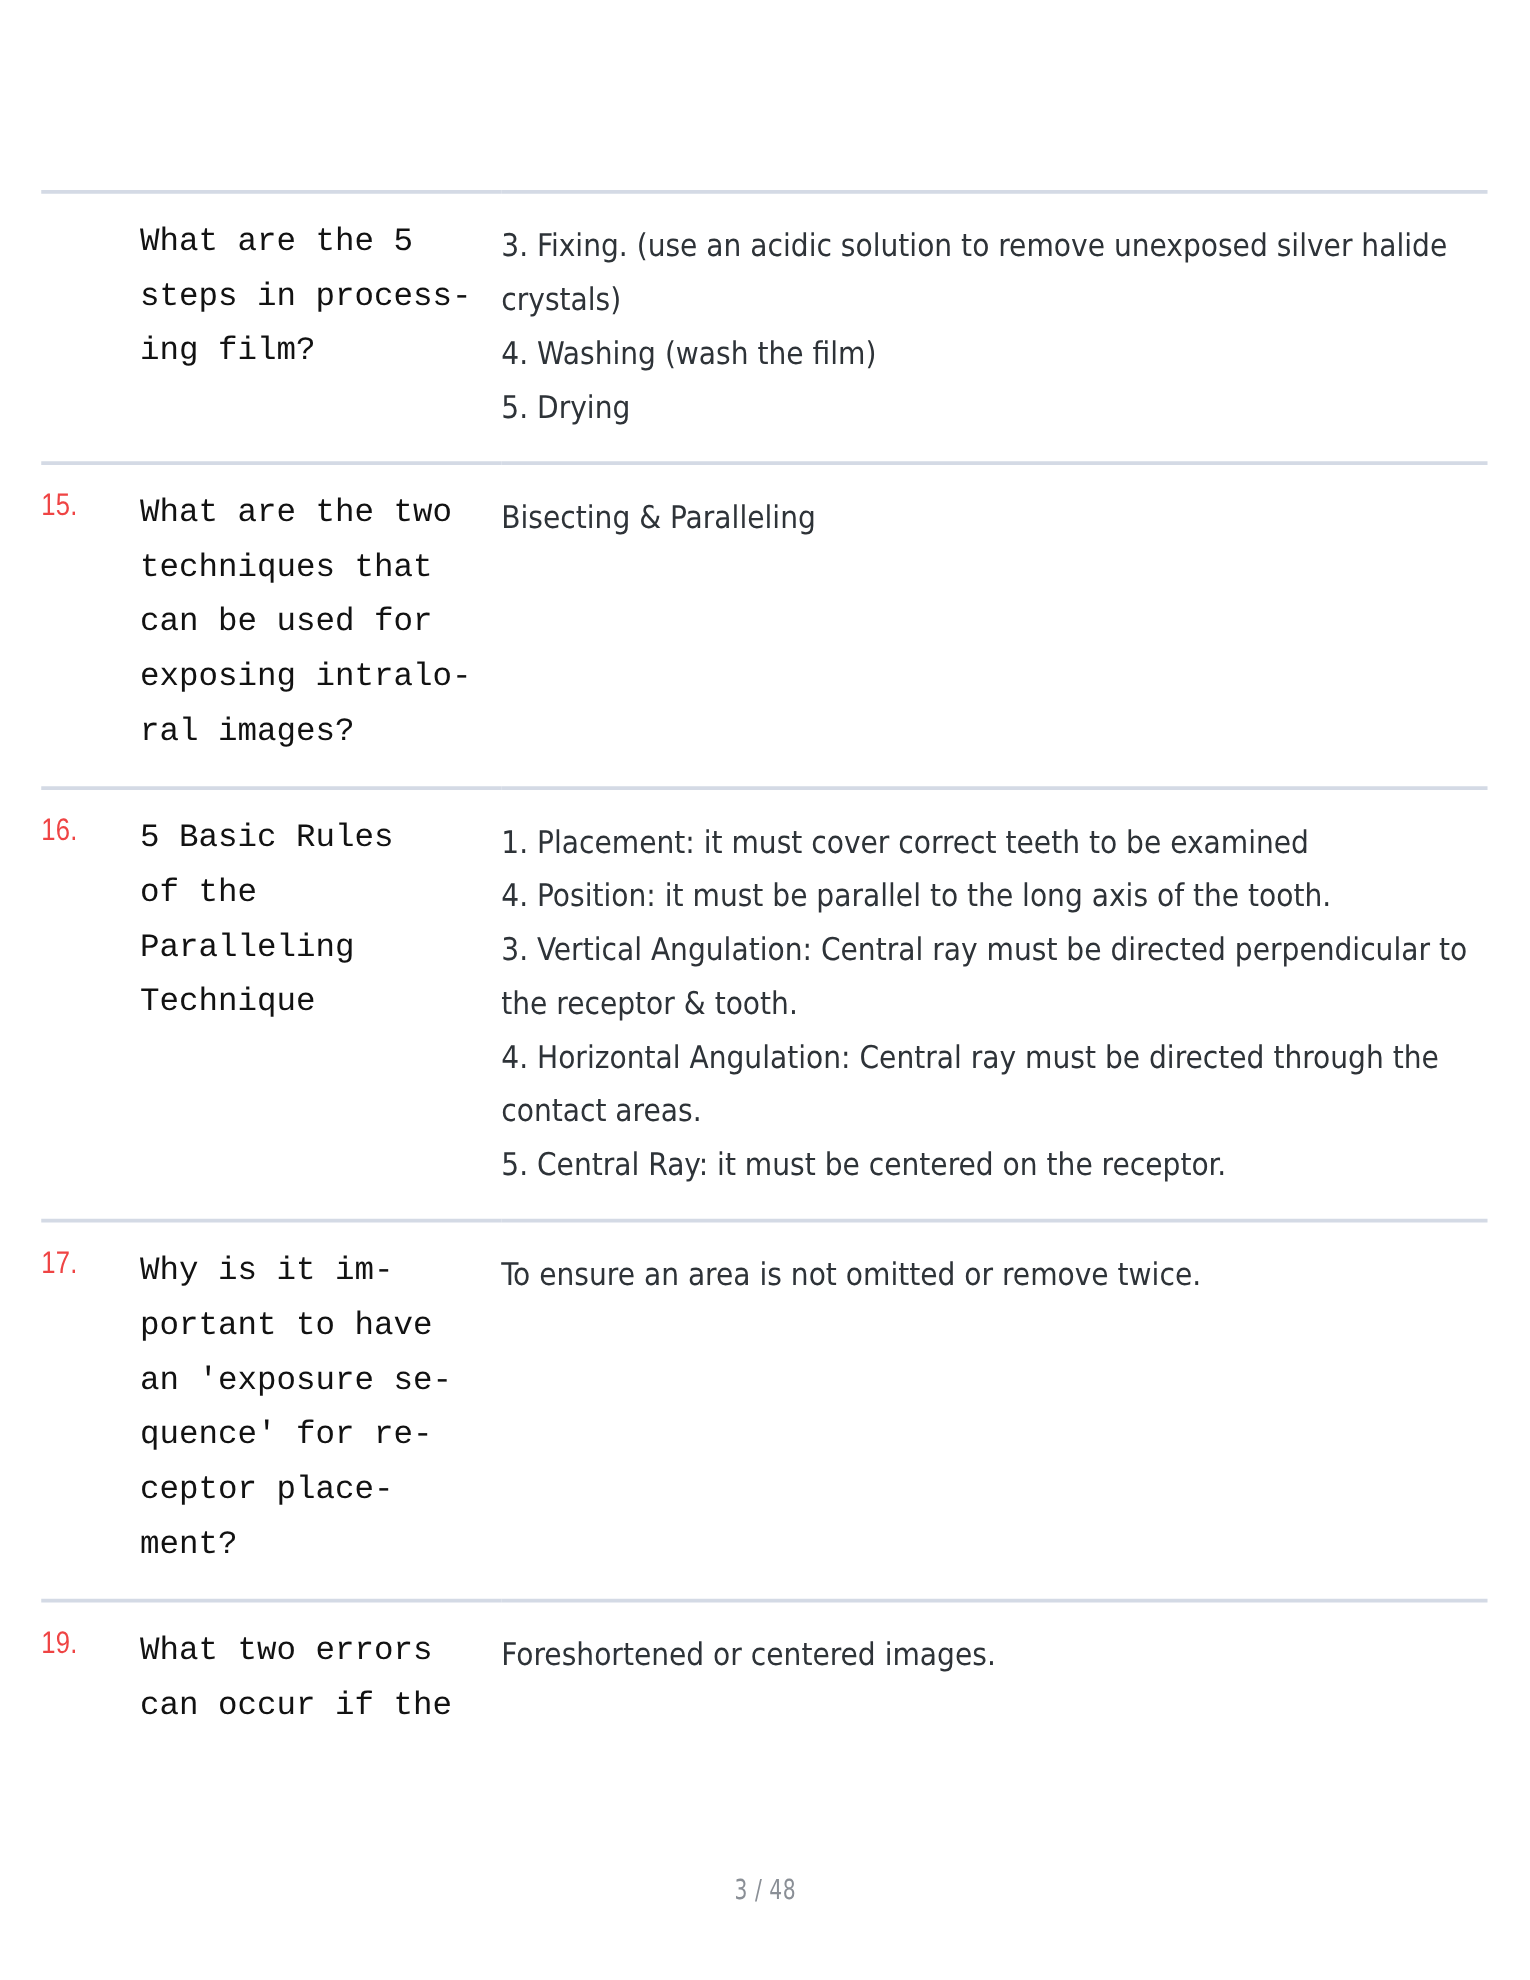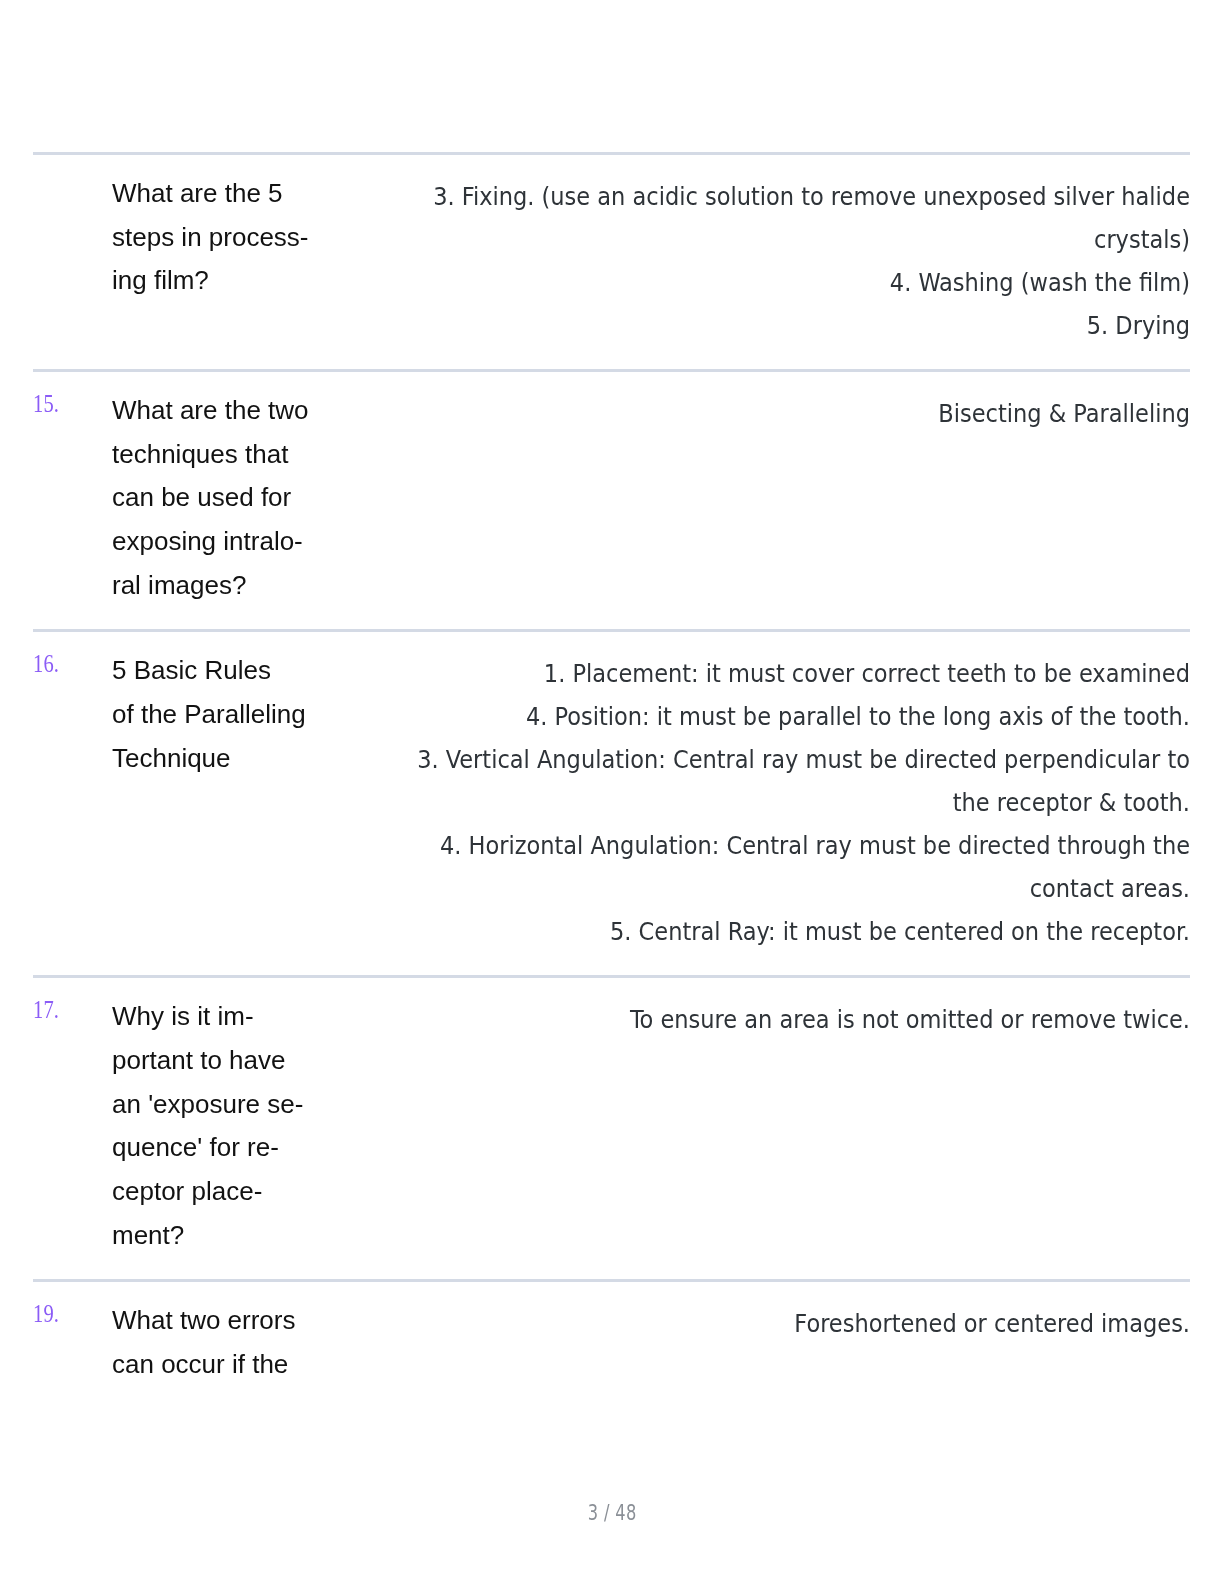--- a/index.html
+++ b/index.html
@@ -39,54 +39,53 @@
   }
   .card-row.first-row > td {
     border-top: 3px solid #d4dae5;
   }
   .col-num {
     width: 75px;
     padding-top: 19px !important;
     padding-bottom: 20px !important;
     padding-right: 4px !important;
     text-align: left;
-    font-family: Liberation Serif, serif;
+    font-family: Liberation Sans, sans-serif;
     font-stretch: condensed;
     font-size: 25px;
     line-height: 1.05;
-    color: #8b5cf6;
+    color: #ef4444;
     letter-spacing: 0.2px;
   }
   .col-question {
     width: 267px;
     padding-top: 17px !important;
     padding-bottom: 22px !important;
     padding-right: 22px !important;
-    font-family: Liberation Sans, sans-serif;
+    font-family: Liberation Mono, monospace;
     font-size: 26px;
     line-height: 1.68;
     color: #121212;
     font-weight: 400;
     word-break: break-word;
     hyphens: manual;
   }
   .col-answer {
     padding-top: 20px !important;
     padding-bottom: 22px !important;
     font-family: "Liberation Sans Narrow", "DejaVu Sans Condensed", "Liberation Sans", sans-serif;
     font-stretch: condensed;
     font-size: 25px;
     line-height: 1.72;
     color: #2e3338;
     font-weight: 300;
   }
   .col-answer .ans-line {
     display: block;
     white-space: normal;
-    text-align: right;
   }
   .q-line {
     display: block;
   }
   .footer-pagenum {
     position: absolute;
     left: 0;
     right: 0;
     top: 1500px;
     text-align: center;

